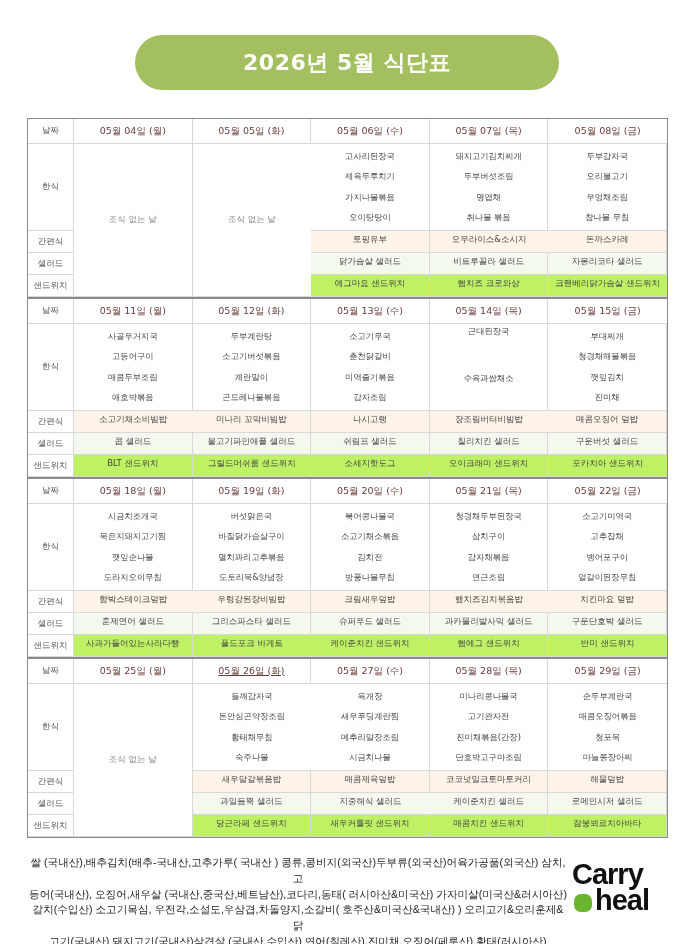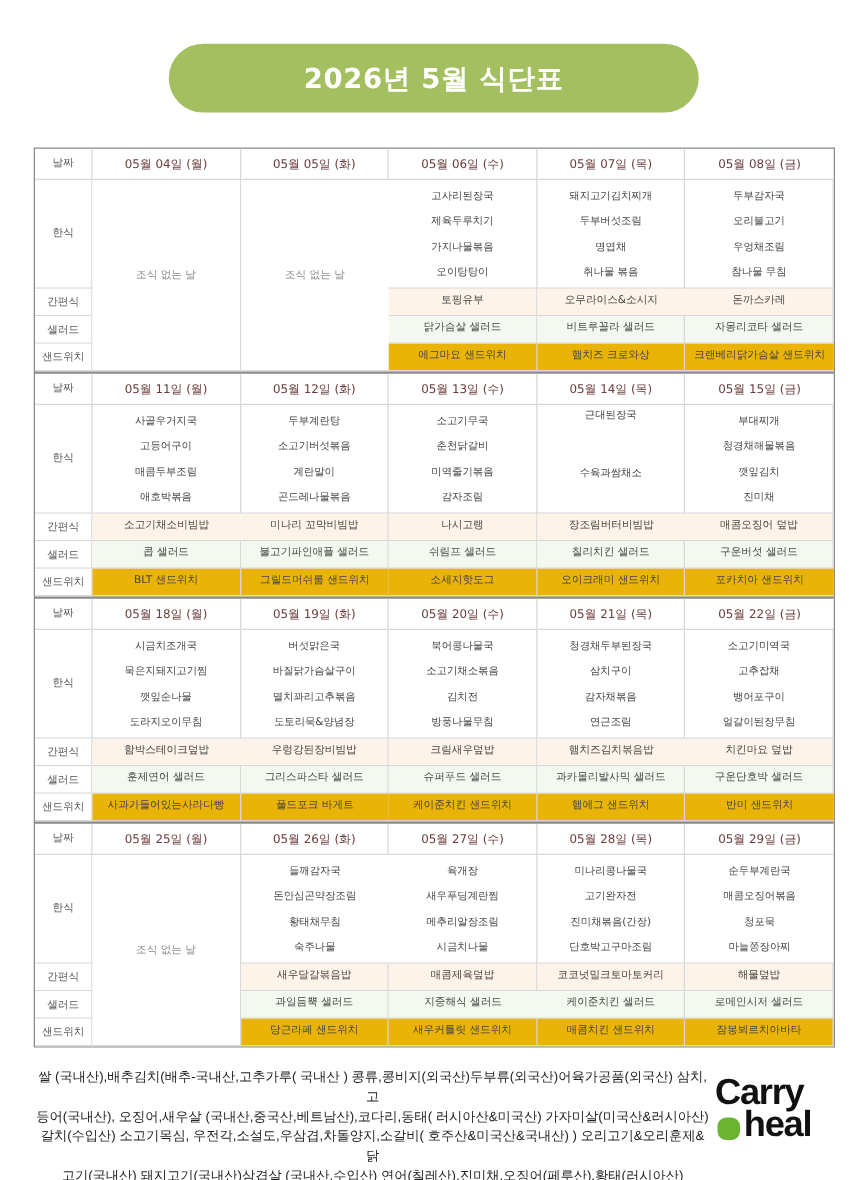--- a/index.html
+++ b/index.html
@@ -25,21 +25,21 @@
 
   .label { color: #555; font-size: 8.5px; }
   .date-cell { height: 25px; color: #6a3b3b; font-size: 9.5px; }
   .label.date-label { height: 25px; }
 
   .hansik-cell { height: 87px; flex-direction: column; justify-content: space-around; padding: 2px 0; }
   .hansik-cell span { display: block; font-size: 8.3px; color: #444; }
 
   .snack { height: 22px; background: #fdf3e8; align-items: flex-start; padding-top: 3px; }
   .salad { height: 22px; background: #f3f9ef; align-items: flex-start; padding-top: 3px; }
-  .sandwich { height: 22px; background: #eab308; align-items: flex-start; padding-top: 3px; }
+  .sandwich { height: 22px; background: #bef264; align-items: flex-start; padding-top: 3px; }
   .label.snack, .label.salad, .label.sandwich { background: #ffffff; align-items: center; padding-top: 0; }
 
   .noday { grid-row: span 4; background: #ffffff; color: #888; font-size: 8.5px; align-items: flex-end; padding-bottom: 80px; }
 
   .footer-text {
     position: absolute; left: 28px; top: 855px; width: 540px;
     font-family: "Liberation Sans", sans-serif; font-size: 10.6px; line-height: 15.8px; color: #222; text-align: center;
   }
 
   .logo { position: absolute; left: 572px; top: 862px; width: 95px; height: 55px; }
@@ -206,21 +206,21 @@
         <span>뱅어포구이</span>
         <span>얼갈이된장무침</span>
       </div>
       <div class="cell snack" style="grid-area: 3 / 6;">치킨마요 덮밥</div>
       <div class="cell salad" style="grid-area: 4 / 6;">구운단호박 샐러드</div>
       <div class="cell sandwich" style="grid-area: 5 / 6;">반미 샌드위치</div>
     </div>
     <div class="week-block" style="grid-template-rows: 25px 87px 22px 22px 22px;">
       <div class="cell label date-label" style="grid-area: 1 / 1;">날짜</div>
       <div class="cell date-cell" style="grid-area: 1 / 2;">05월 25일 (월)</div>
-      <div class="cell date-cell" style="grid-area: 1 / 3;">05월 26일 (화)</div>
+      <div class="cell date-cell" style="grid-area: 1 / 3; text-decoration: underline;">05월 26일 (화)</div>
       <div class="cell date-cell" style="grid-area: 1 / 4;">05월 27일 (수)</div>
       <div class="cell date-cell" style="grid-area: 1 / 5;">05월 28일 (목)</div>
       <div class="cell date-cell" style="grid-area: 1 / 6;">05월 29일 (금)</div>
       <div class="cell label" style="grid-area: 2 / 1; height: 87px;">한식</div>
       <div class="cell label snack" style="grid-area: 3 / 1;">간편식</div>
       <div class="cell label salad" style="grid-area: 4 / 1;">샐러드</div>
       <div class="cell label sandwich" style="grid-area: 5 / 1;">샌드위치</div>
       <div class="cell noday" style="grid-area: 2 / 2 / span 4; height: auto; padding-bottom: 70px;">조식 없는 날</div>
       <div class="cell hansik-cell" style="grid-area: 2 / 3;">
         <span>들깨감자국</span>

